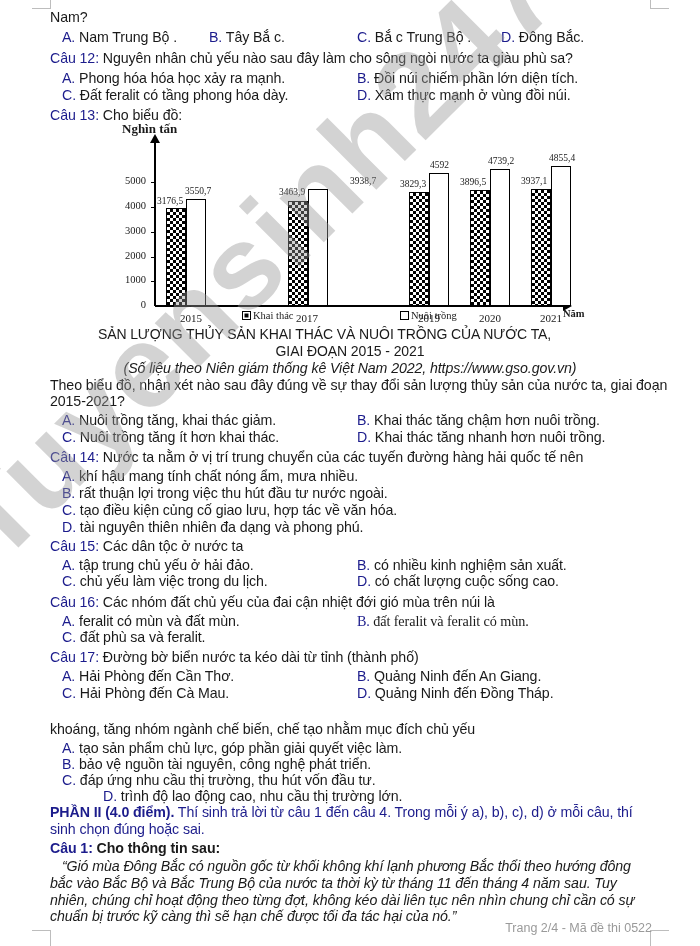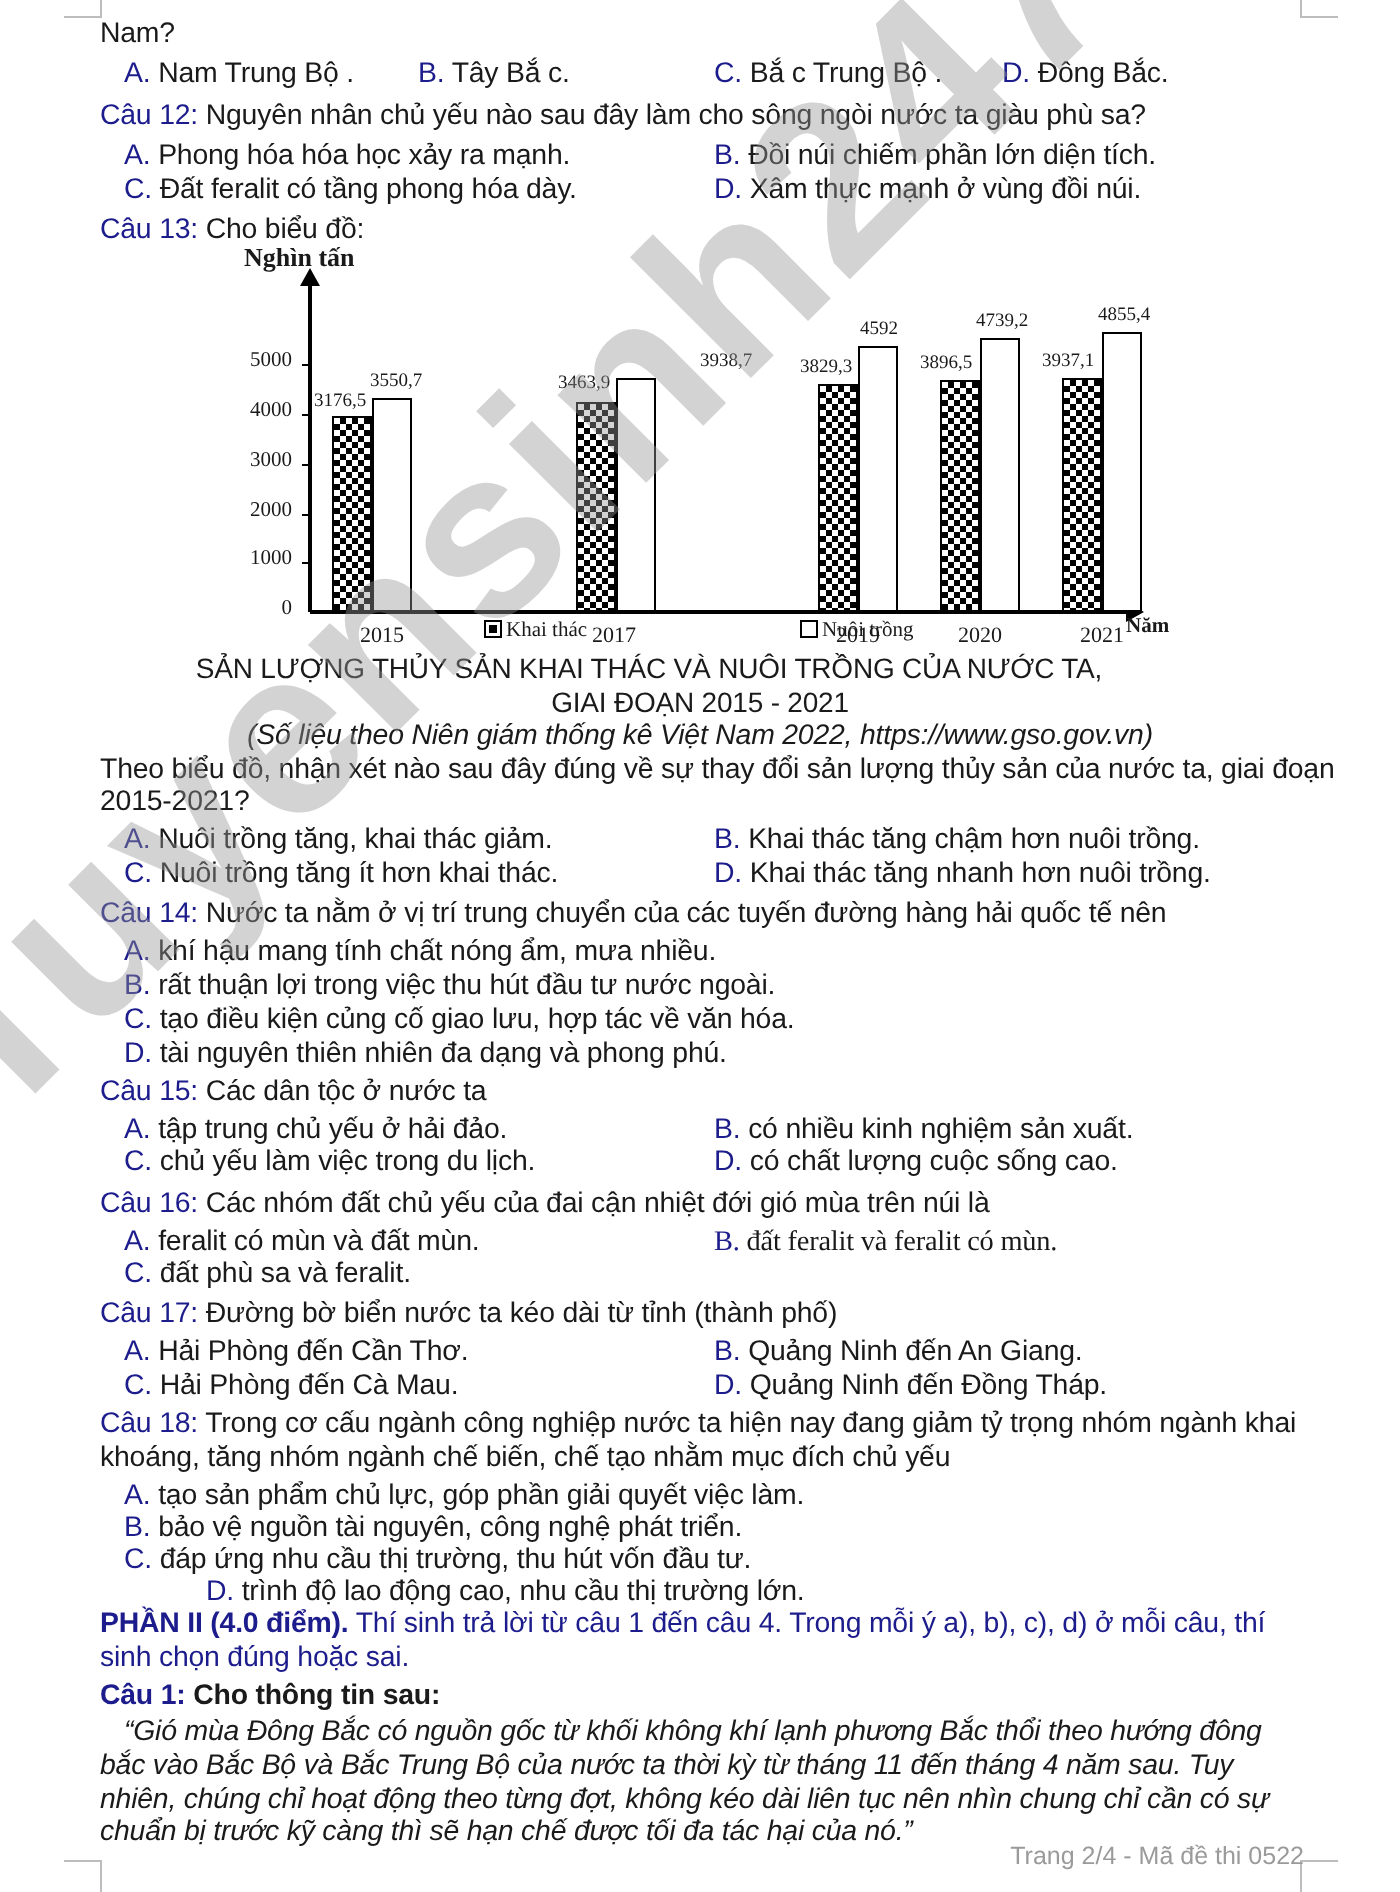--- a/index.html
+++ b/index.html
@@ -156,21 +156,20 @@
   <div class="line" style="left:62px; top:612px;"><span class="opt-label">A.</span> <span>feralit có mùn và đất mùn.</span></div>
   <div class="line" style="left:357px; top:612px;font-family:Liberation Serif, serif;"><span class="opt-label">B.</span> <span>đất feralit và feralit có mùn.</span></div>
   <div class="line" style="left:62px; top:628px;"><span class="opt-label">C.</span> <span>đất phù sa và feralit.</span></div>
 
   <div class="line" style="left:50px; top:648px;"><span class="q">Câu 17:</span> <span>Đường bờ biển nước ta kéo dài từ tỉnh (thành phố)</span></div>
   <div class="line" style="left:62px; top:667px;"><span class="opt-label">A.</span> <span>Hải Phòng đến Cần Thơ.</span></div>
   <div class="line" style="left:357px; top:667px;"><span class="opt-label">B.</span> <span>Quảng Ninh đến An Giang.</span></div>
   <div class="line" style="left:62px; top:684px;"><span class="opt-label">C.</span> <span>Hải Phòng đến Cà Mau.</span></div>
   <div class="line" style="left:357px; top:684px;"><span class="opt-label">D.</span> <span>Quảng Ninh đến Đồng Tháp.</span></div>
 
-  <div class="line" style="left:50px; top:703px;"><span class="q">Câu 18:</span> <span>Trong cơ cấu ngành công nghiệp nước ta hiện nay đang giảm tỷ trọng nhóm ngành khai</span></div>
   <div class="line" style="left:50px; top:720px;">khoáng, tăng nhóm ngành chế biến, chế tạo nhằm mục đích chủ yếu</div>
   <div class="line" style="left:62px; top:739px;"><span class="opt-label">A.</span> <span>tạo sản phẩm chủ lực, góp phần giải quyết việc làm.</span></div>
   <div class="line" style="left:62px; top:755px;"><span class="opt-label">B.</span> <span>bảo vệ nguồn tài nguyên, công nghệ phát triển.</span></div>
   <div class="line" style="left:62px; top:771px;"><span class="opt-label">C.</span> <span>đáp ứng nhu cầu thị trường, thu hút vốn đầu tư.</span></div>
   <div class="line" style="left:62px; top:787px;margin-left:41px;"><span class="opt-label">D.</span> <span>trình độ lao động cao, nhu cầu thị trường lớn.</span></div>
 
   <div class="line blue" style="left:50px; top:803px;"><span class="bold">PHẦN II (4.0 điểm).</span><span> Thí sinh trả lời từ câu 1 đến câu 4. Trong mỗi ý a), b), c), d) ở mỗi câu, thí</span></div>
   <div class="line blue" style="left:50px; top:820px;">sinh chọn đúng hoặc sai.</div>
 
   <div class="line" style="left:50px; top:839px;"><span class="q bold">Câu 1:</span><span class="bold"> Cho thông tin sau:</span></div>

